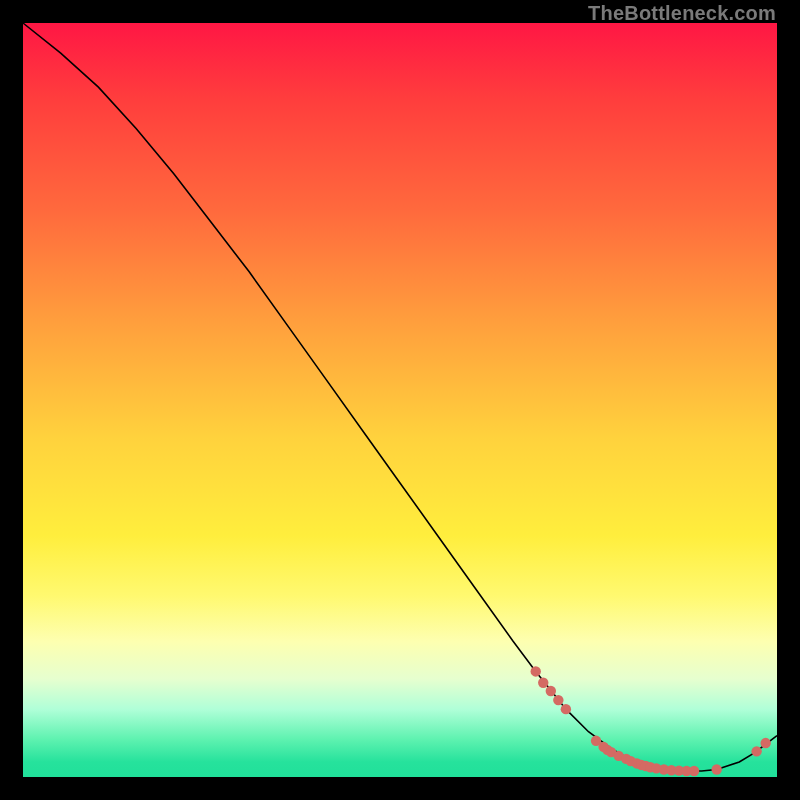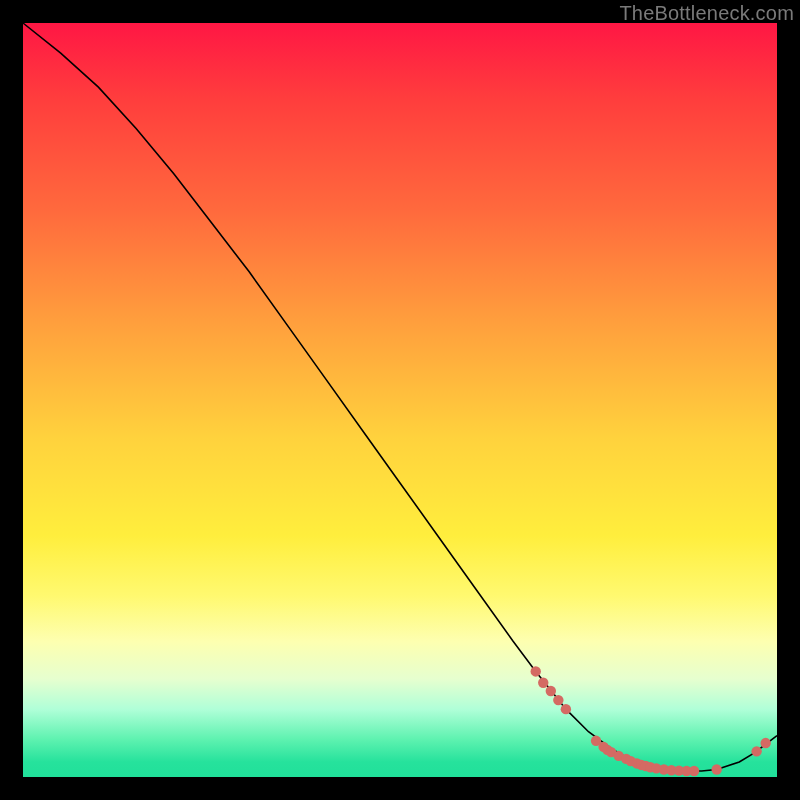--- a/index.html
+++ b/index.html
@@ -29,26 +29,26 @@
       #e6ffcf 87%,
       #b0ffd8 91%,
       #5ef2b0 95%,
       #26e29c 98%,
       #20e09a 100%
     );
   }
   .watermark {
     position: absolute;
     top: 2px;
-    right: 6px;
+    right: 24px;
     font-family: Arial, Helvetica, sans-serif;
     font-size: 20px;
     color: #7a7a7a;
     letter-spacing: 0.2px;
-    font-weight: 400;
+    font-weight: 700;
   }
   svg.curve {
     position: absolute;
     left: 0; top: 0;
     width: 754px;
     height: 754px;
     overflow: visible;
   }
   .curve-path {
     fill: none;

